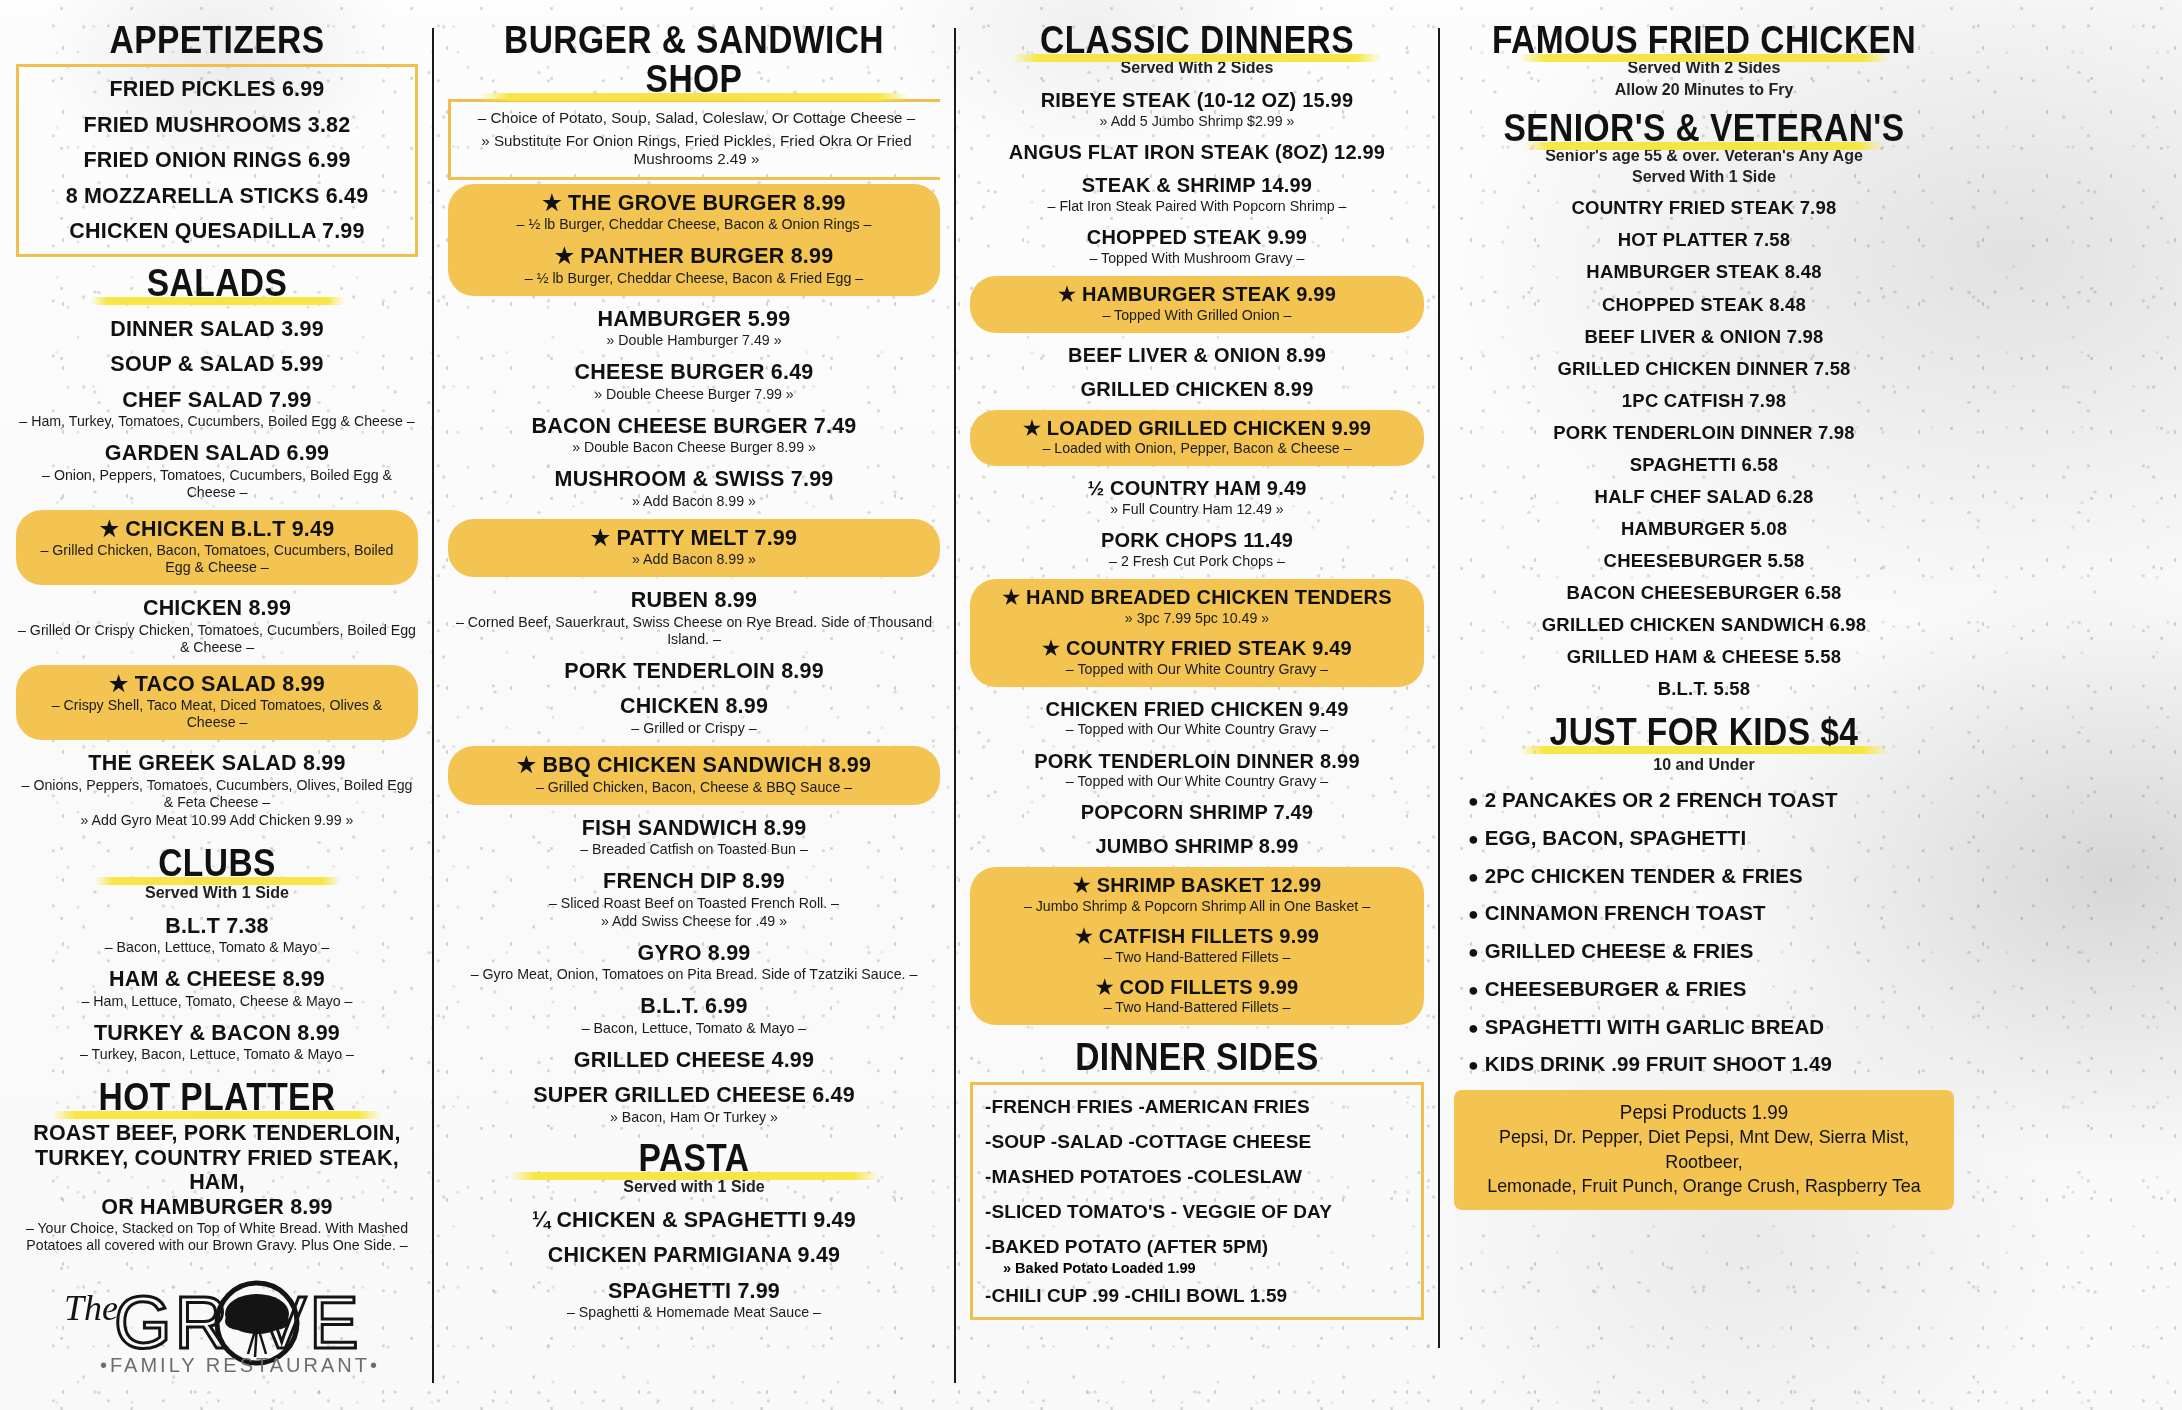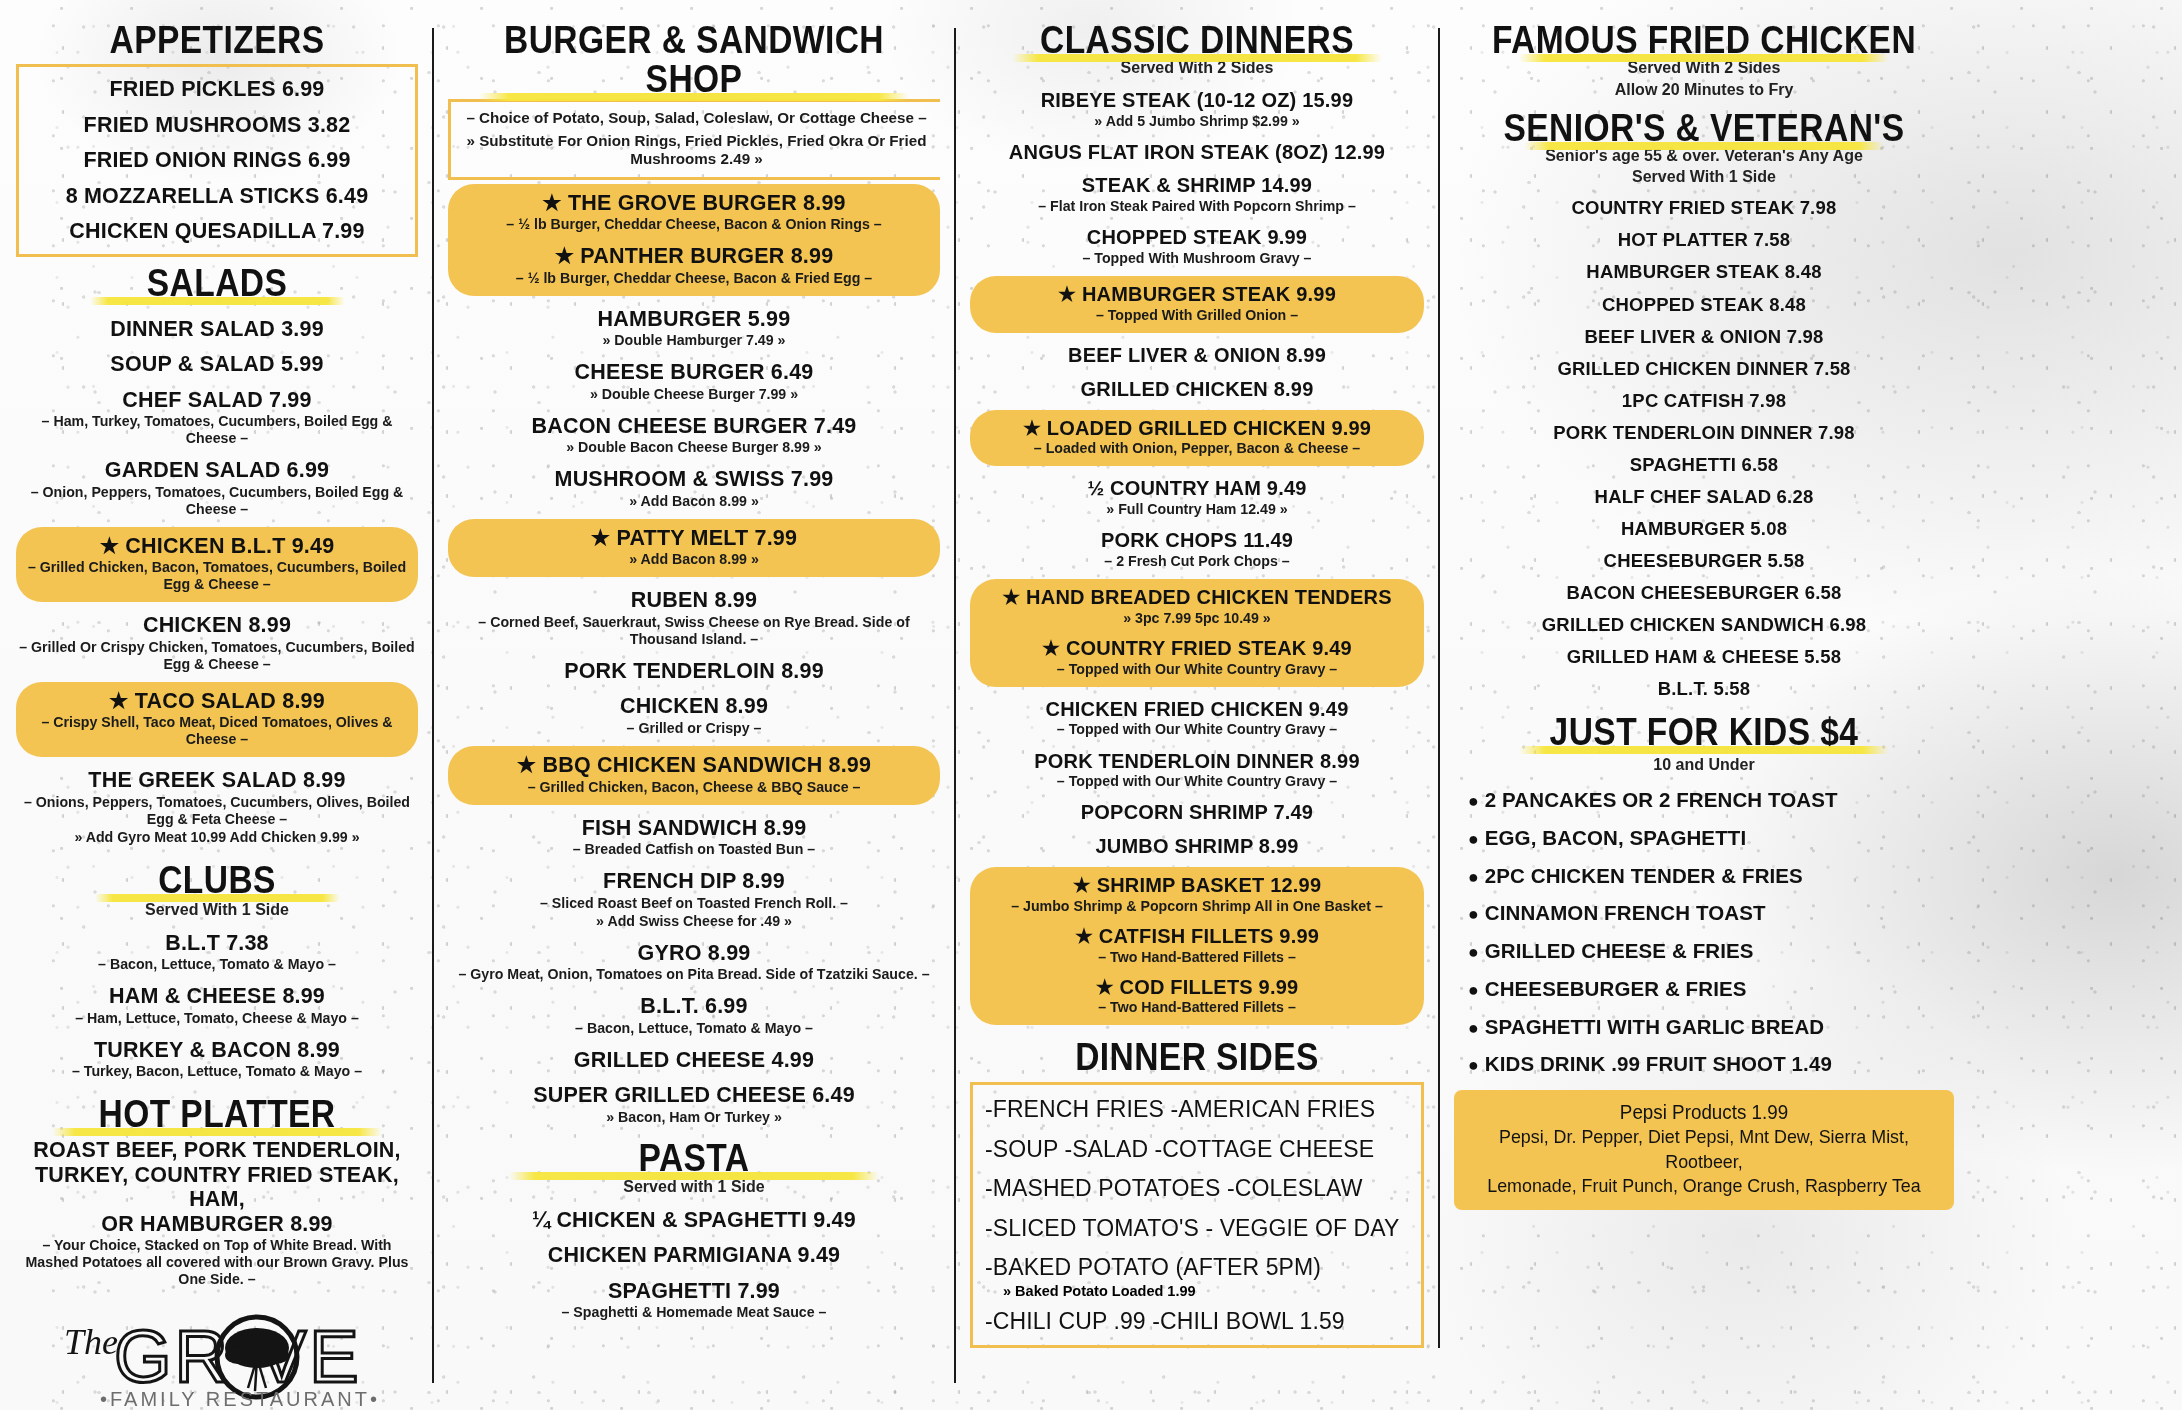--- a/index.html
+++ b/index.html
@@ -80,21 +80,21 @@
     margin-top: 2px;
   }
   .item {
     font-size: 21.5px; font-weight: 700; color: #111;
     line-height: 1.14; letter-spacing: .2px;
     margin-top: 11px;
   }
   .item.small { font-size: 20px; }
   .item.tiny { font-size: 18.5px; }
   .desc {
-    font-size: 14.2px; font-weight: 700; color: #1b1b1b;
+    font-size: 14.2px; font-weight: 400; color: #1b1b1b;
     line-height: 1.2; margin-top: 1px;
   }
   .box-outline {
     border: 3px solid #f0bf4f;
     padding: 8px 6px 10px 6px;
     margin-top: 5px;
   }
   .box-outline .item:first-child { margin-top: 2px; }
   .hl {
     background: #f3c452;
@@ -112,21 +112,21 @@
     padding: 6px 4px 8px 6px;
     margin-top: 4px;
   }
   .sides-box {
     border: 3px solid #f0bf4f;
     padding: 9px 8px 11px 12px;
     margin-top: 6px;
     text-align: left;
   }
   .side-line {
-    font-size: 23px; font-weight: 400; color: #111;
+    font-size: 19px; font-weight: 700; color: #111;
     line-height: 1.15; margin-top: 13px; letter-spacing: .1px;
   }
   .side-line:first-child { margin-top: 2px; }
   .side-sub { font-size: 14.5px; font-weight: 700; margin-top: 2px; padding-left: 18px; }
   .kid-list { text-align: left; padding-left: 14px; }
   .kid-line {
     font-size: 20.5px; font-weight: 700; color: #111; line-height: 1.15;
     margin-top: 14px; letter-spacing: .1px;
   }
   .kid-line .dot { font-size: 18px; }

